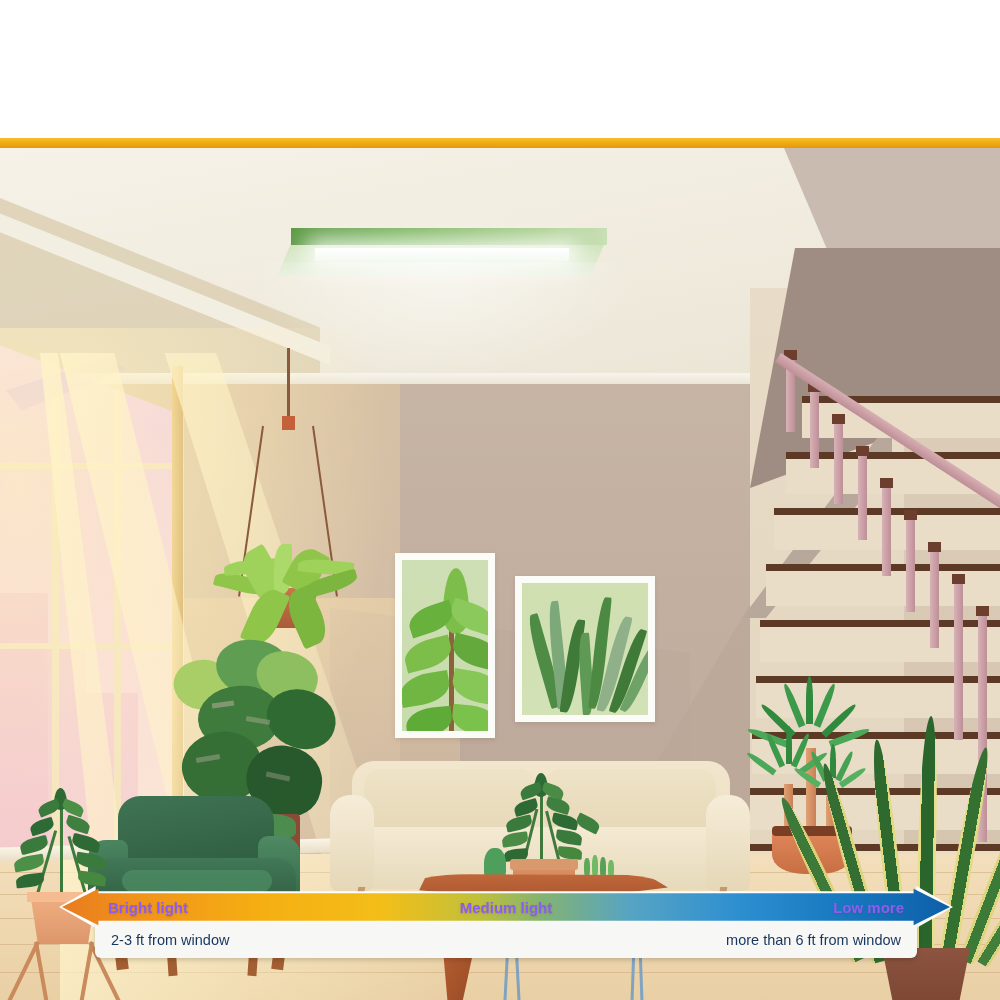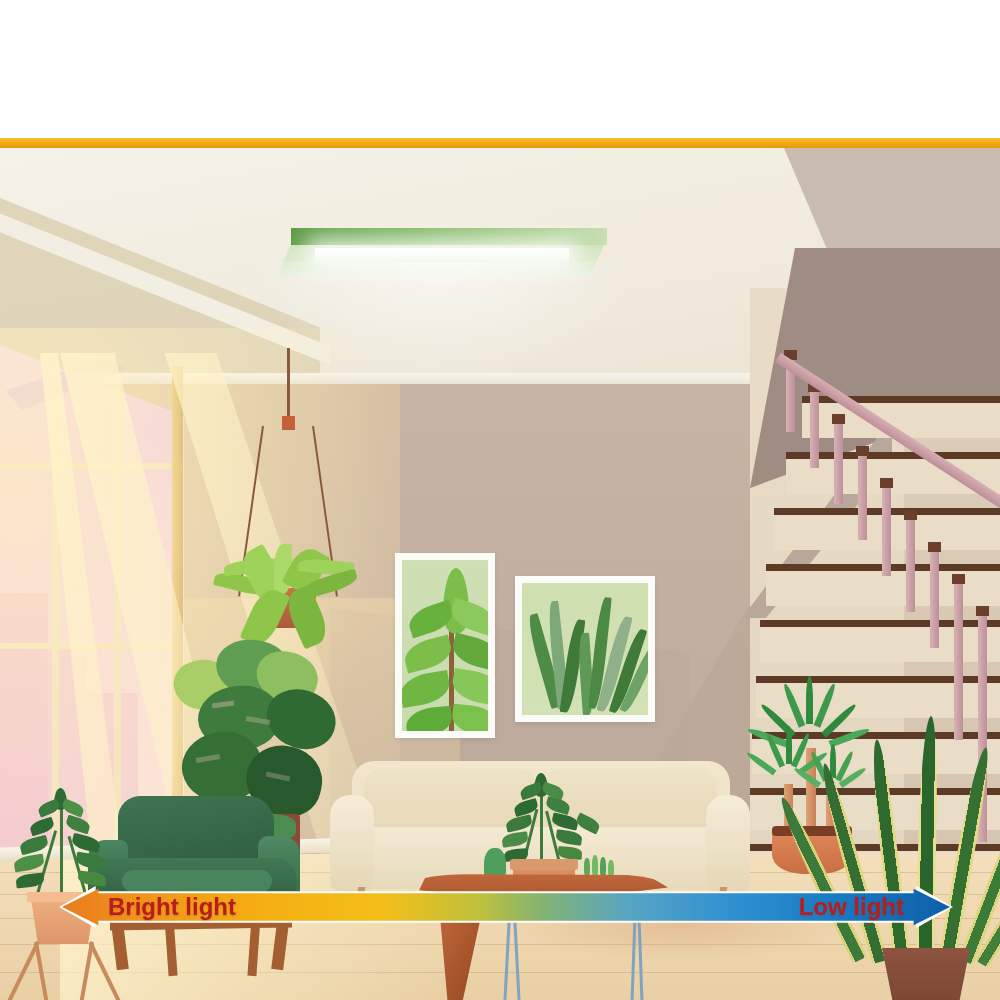--- a/index.html
+++ b/index.html
@@ -323,21 +323,21 @@
     clip-path: polygon(
       0% 50%, 4.1% 2%, 4.1% 14%, 95.9% 14%, 95.9% 2%, 100% 50%,
       95.9% 98%, 95.9% 86%, 4.1% 86%, 4.1% 98%);
     z-index:-1;
   }
   .legend-labels {
     position:absolute; left:0; top:0; width:888px; height:38px;
     display:flex; align-items:center;
   }
   .legend-labels span {
-    font-size:24px; font-weight:bold; color:#b91c1c;
+    font-size:15px; font-weight:bold; color:#8b5cf6;
     text-shadow: 0 1px 2px rgba(120,70,10,.28);
     white-space:nowrap;
   }
   .lbl-bright { position:absolute; left:46px; }
   .lbl-medium { position:absolute; left:0; width:888px; text-align:center; }
   .lbl-low    { position:absolute; right:46px; }
 </style>
 </head>
 <body>
 
@@ -640,21 +640,26 @@
 
       <div class="stand-leg" style="left:22px; top:154px; height:78px; transform:rotate(-10deg); transform-origin:top;"></div>
       <div class="stand-leg" style="left:78px; top:154px; height:78px; transform:rotate(10deg); transform-origin:top;"></div>
       <div class="stand-leg" style="left:24px; top:154px; height:82px; transform:rotate(26deg); transform-origin:top;"></div>
       <div class="stand-leg" style="left:76px; top:154px; height:82px; transform:rotate(-26deg); transform-origin:top;"></div>
     </div>
 
   </div>
 
   <div class="legend">
+    <div class="legend-caption">
+      <span>2-3 ft from window</span>
+      <span>more than 6 ft from window</span>
+    </div>
     <div class="legend-bar-outline"></div>
     <div class="legend-bar"></div>
     <div class="legend-labels">
       <span class="lbl-bright">Bright light</span>
-      <span class="lbl-low">Low light</span>
+      <span class="lbl-medium">Medium light</span>
+      <span class="lbl-low">Low more</span>
     </div>
   </div>
 
 </div>
 
 </body></html>

